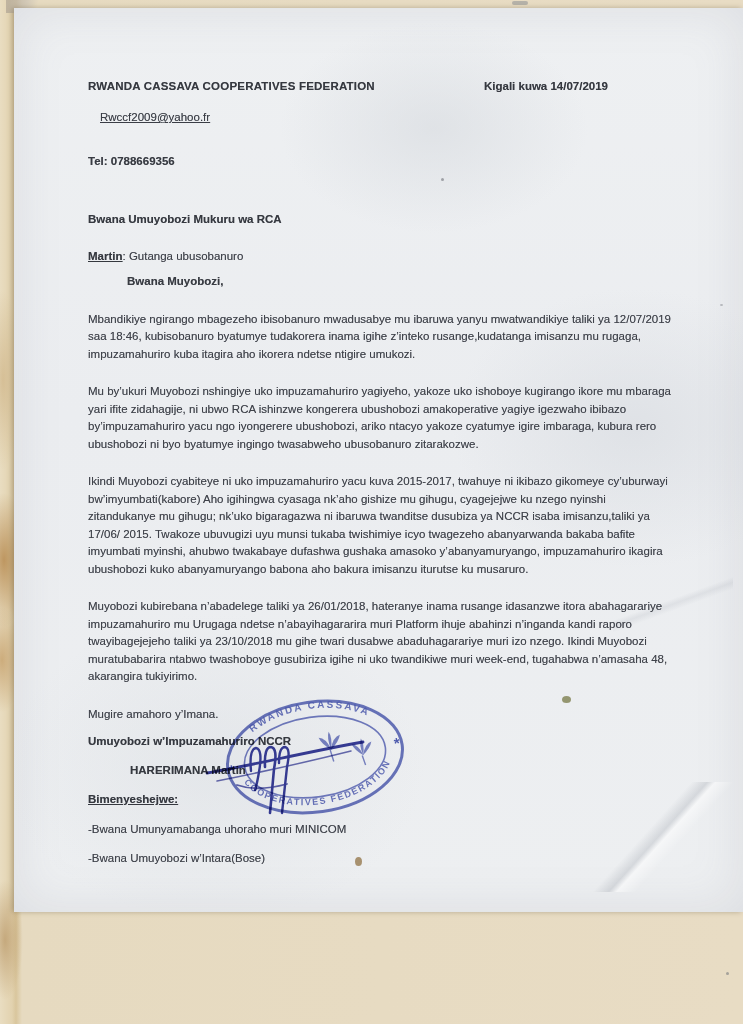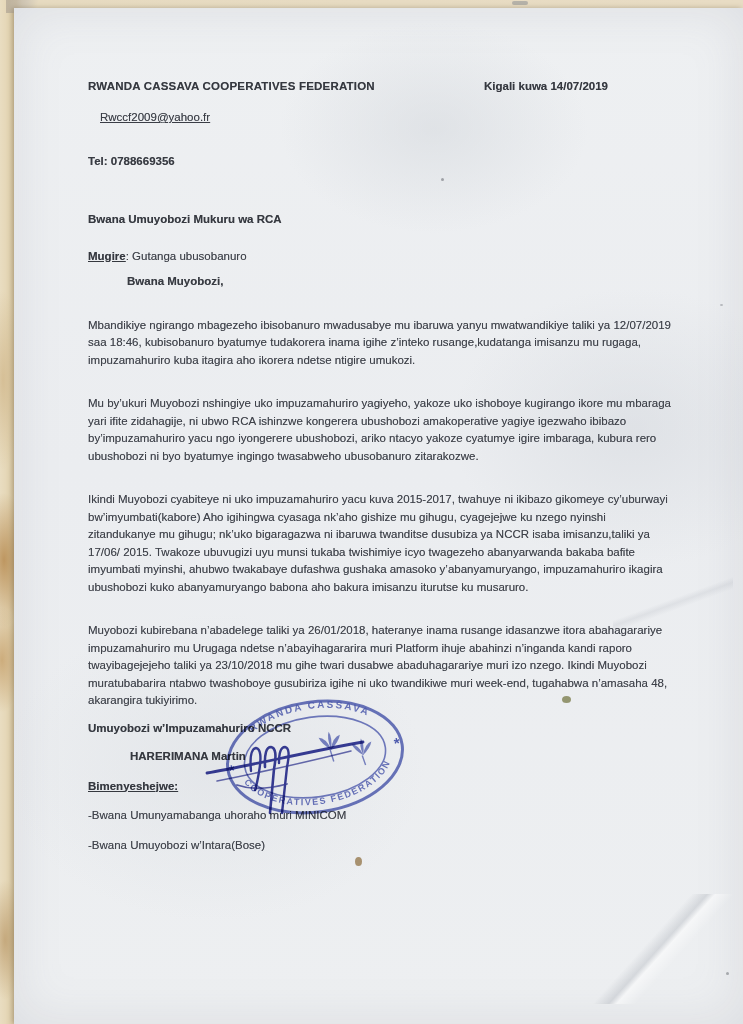--- a/index.html
+++ b/index.html
@@ -13,21 +13,21 @@
       radial-gradient(ellipse 24px 80px at 5px 940px, rgba(170,130,75,.55), transparent 75%),
       linear-gradient(90deg,#e9ddc1 0,#e2d2af 12px,#d9c69d 16px,#e6dac0 22px,#e8dcc4 100%);
   }
   .corner-fold{
     position:absolute;left:6px;top:0;width:34px;height:13px;
     background:linear-gradient(100deg,#b4a archaic 0); 
   }
   .corner-fold{background:linear-gradient(100deg,#b6ab99 10%,#cfc6b6 60%,transparent 90%);opacity:.8;}
   .top-smudge{position:absolute;left:512px;top:1px;width:16px;height:4px;background:#8d8f93;opacity:.55;border-radius:2px;}
   .paper{
-    position:absolute;left:14px;top:8px;width:729px;height:1016px;
+    position:absolute;left:14px;top:8px;width:729px;height:904px;
     background:
       radial-gradient(ellipse 220px 150px at 420px 120px, rgba(210,214,219,.5), transparent 70%),
       radial-gradient(ellipse 260px 200px at 620px 420px, rgba(208,212,218,.45), transparent 70%),
       radial-gradient(ellipse 300px 220px at 200px 760px, rgba(214,218,223,.4), transparent 70%),
       linear-gradient(180deg,#eef0f2 0%,#ebedf0 45%,#edeff1 100%);
     box-shadow:inset 0 0 50px rgba(110,115,125,.14), -2px 0 5px rgba(90,75,50,.35);
   }
   .paper::after{ 
     content:"";position:absolute;right:0;bottom:20px;width:170px;height:110px;
     background:linear-gradient(132deg,transparent 44%,rgba(150,156,166,.28) 50%,rgba(255,255,255,.5) 53%,transparent 60%);
@@ -43,21 +43,21 @@
   }
   .header-row{position:relative;height:16px;}
   .org{font-weight:bold;color:#35383f;letter-spacing:.2px;}
   .date{position:absolute;left:396px;top:0;font-weight:bold;color:#35383f;white-space:nowrap;}
   .email{margin-top:15px;text-decoration:underline;color:#3b3e46;display:inline-block;margin-left:12px;}
   .tel{margin-top:26px;font-weight:bold;color:#383b42;}
   .addressee{margin-top:41px;font-weight:bold;color:#35383f;}
   .subject{margin-top:19px;}
   .subject .lbl{font-weight:bold;text-decoration:underline;color:#35383f;}
   .salutation{margin-top:8px;font-weight:bold;color:#383b42;padding-left:39px;}
-  p.body{margin:26px 0 0 0;text-align:left;}
+  p.body{margin:20px 0 0 0;text-align:left;}
   .closing{margin-top:11px;}
   .signer-title{margin-top:10px;font-weight:bold;color:#35383f;}
   .signer-name{margin-top:11px;font-weight:bold;color:#35383f;padding-left:42px;}
   .cc-label{margin-top:12px;font-weight:bold;text-decoration:underline;color:#35383f;}
   .cc-item{margin-top:12px;}
   .stamp-wrap{position:absolute;left:208px;top:686px;width:186px;height:126px;mix-blend-mode:multiply;opacity:.92;}
   .sig-wrap{position:absolute;left:185px;top:723px;width:175px;height:95px;mix-blend-mode:multiply;}
   .speck{position:absolute;border-radius:50%;}
   .s1{left:548px;top:688px;width:9px;height:7px;background:#7e7f50;opacity:.8;}
   .s2{left:341px;top:849px;width:7px;height:9px;background:#96794f;opacity:.8;}
@@ -81,30 +81,31 @@
       </div>
 
       <div>
         <span class="email">Rwccf2009@yahoo.fr</span>
       </div>
       <div class="tel">Tel: 0788669356</div>
 
       <div class="addressee">Bwana Umuyobozi Mukuru wa RCA</div>
 
       <div class="subject">
-        <span class="lbl">Mugire</span><span>: Gutanga ubusobanuro</span>
+        <span class="lbl">Martin</span><span>: Gutanga ubusobanuro</span>
       </div>
 
       <div class="salutation">Bwana Muyobozi,</div>
 
       <p class="body">Mbandikiye ngirango mbagezeho ibisobanuro mwadusabye mu ibaruwa yanyu mwatwandikiye taliki ya 12/07/2019 saa 18:46, kubisobanuro byatumye tudakorera inama igihe z’inteko rusange,kudatanga imisanzu mu rugaga, impuzamahuriro kuba itagira aho ikorera ndetse ntigire umukozi.</p>
       <p class="body">Mu by’ukuri Muyobozi nshingiye uko  impuzamahuriro yagiyeho, yakoze uko ishoboye kugirango ikore mu mbaraga yari ifite zidahagije, ni ubwo RCA ishinzwe kongerera ubushobozi amakoperative yagiye igezwaho ibibazo by’impuzamahuriro yacu ngo iyongerere ubushobozi, ariko ntacyo yakoze  cyatumye igire imbaraga, kubura rero ubushobozi ni byo byatumye ingingo twasabweho ubusobanuro zitarakozwe.</p>
       <p class="body">Ikindi Muyobozi cyabiteye ni uko impuzamahuriro yacu kuva 2015-2017, twahuye ni ikibazo gikomeye cy’uburwayi bw’imyumbati(kabore) Aho igihingwa cyasaga nk’aho gishize mu gihugu, cyagejejwe ku nzego nyinshi zitandukanye mu gihugu; nk’uko bigaragazwa ni ibaruwa twanditse dusubiza  ya NCCR isaba imisanzu,taliki ya 17/06/ 2015. Twakoze ubuvugizi uyu munsi tukaba twishimiye icyo twagezeho abanyarwanda bakaba bafite imyumbati myinshi, ahubwo twakabaye dufashwa gushaka amasoko y’abanyamuryango, impuzamahuriro ikagira ubushobozi kuko abanyamuryango babona aho bakura imisanzu iturutse ku musaruro.</p>
       <p class="body">Muyobozi kubirebana n’abadelege taliki ya 26/01/2018, hateranye inama  rusange idasanzwe itora abahagarariye impuzamahuriro mu Urugaga ndetse n’abayihagararira muri Platform ihuje abahinzi n’inganda kandi raporo twayibagejejeho taliki ya 23/10/2018 mu gihe  twari dusabwe abaduhagarariye muri izo nzego. Ikindi Muyobozi muratubabarira ntabwo twashoboye gusubiriza igihe ni uko twandikiwe muri week-end, tugahabwa n’amasaha 48, akarangira tukiyirimo.</p>
 
+      <p class="body closing">Mugire amahoro y’Imana.</p>
 
       <div class="signer-title">Umuyobozi w’Impuzamahuriro NCCR</div>
       <div class="signer-name">HARERIMANA Martin</div>
 
       <div class="cc-label">Bimenyeshejwe:</div>
       <div class="cc-item">-Bwana Umunyamabanga uhoraho muri MINICOM</div>
       <div class="cc-item">-Bwana Umuyobozi w’Intara(Bose)</div>
     </div>
 
     <div class="stamp-wrap">

